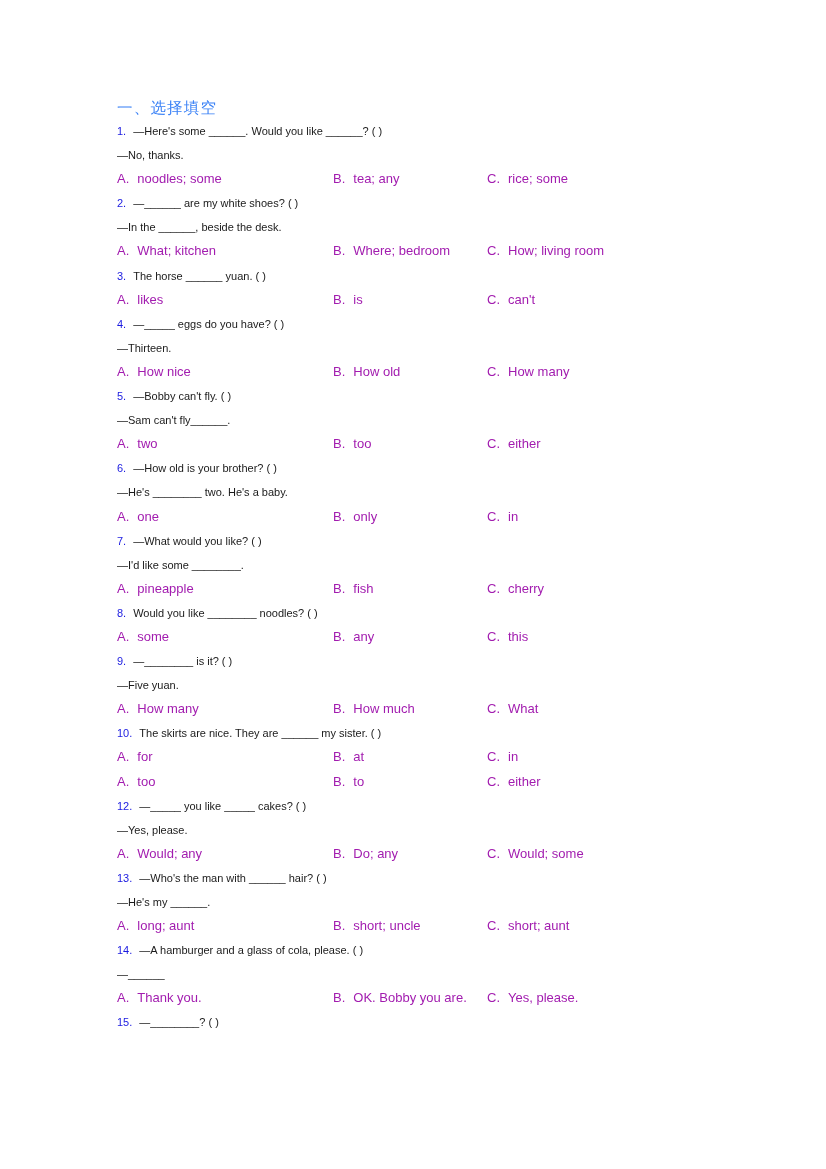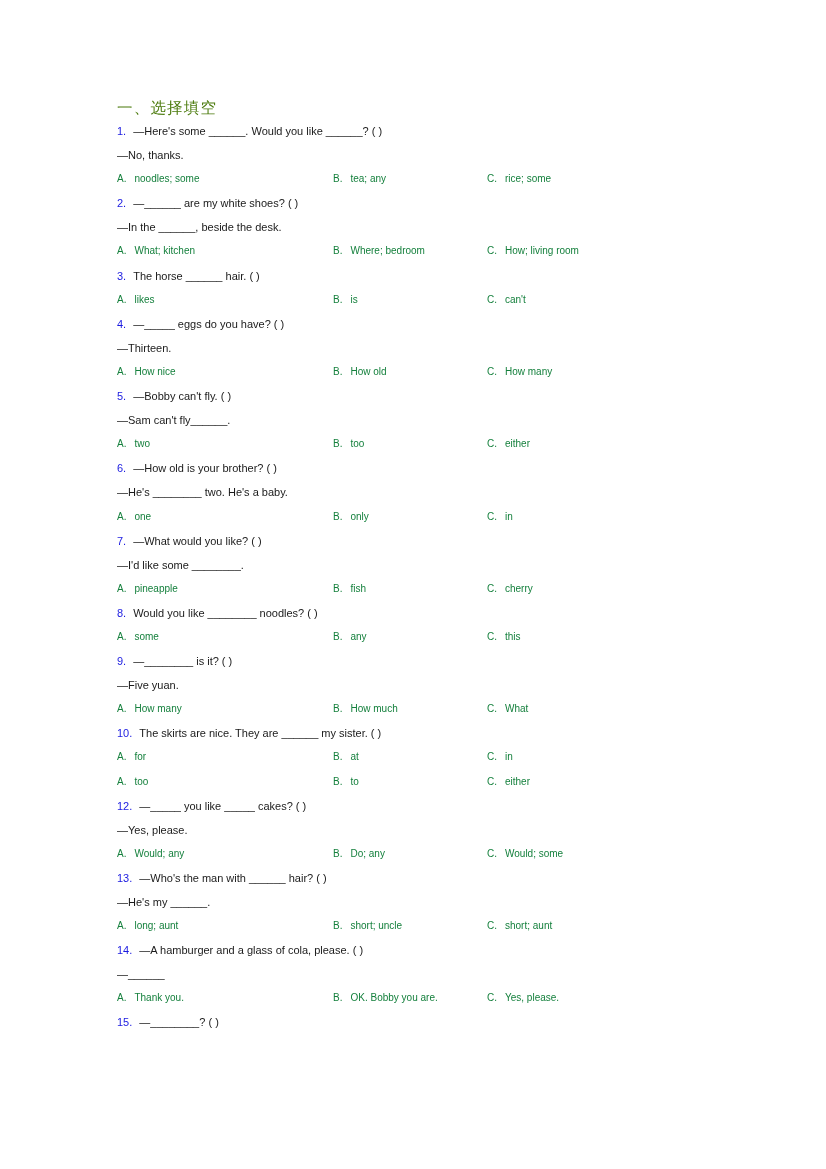--- a/index.html
+++ b/index.html
@@ -31,21 +31,21 @@
     position: absolute;
     left: 117px;
     top: 98px;
     width: 640px;
   }
 
   .section-heading {
     font-family: "Liberation Serif", "DejaVu Serif", serif;
     font-size: 15.5px;
     line-height: 19px;
-    color: #4d7c0f;
+    color: #3b82f6;
     letter-spacing: 1.2px;
     white-space: nowrap;
     margin: 0 0 2px 0;
     font-weight: 400;
   }
 
   .line {
     font-size: 11px;
     line-height: 24.1px;
     height: 24.1px;
@@ -58,26 +58,26 @@
     color: #1a1ae0;
   }
 
   .qnum-gap {
     display: inline-block;
     width: 7px;
   }
 
   
   .opts {
-    font-size: 10px;
+    font-size: 13px;
     line-height: 24.1px;
     height: 24.1px;
     white-space: nowrap;
     position: relative;
-    color: #15803d;
+    color: #a21caf;
   }
   .opt {
     position: absolute;
     top: 0;
     white-space: nowrap;
   }
   .opt-a { left: 0px; }
   .opt-b { left: 201px; margin-left: 15px; }
   .opt-c { left: 370px; }
   .opt-letter {
@@ -113,21 +113,21 @@
       <span class="qnum">2.</span><span class="qnum-gap"></span><span>—______ are my white shoes? (    )</span>
     </div>
     <div class="line">—In the ______, beside the desk.</div>
     <div class="opts">
       <span class="opt opt-a"><span class="opt-letter">A.</span><span class="opt-gap"></span><span>What; kitchen</span></span>
       <span class="opt opt-b"><span class="opt-letter">B.</span><span class="opt-gap"></span><span>Where; bedroom</span></span>
       <span class="opt opt-c"><span class="opt-letter">C.</span><span class="opt-gap"></span><span>How; living room</span></span>
     </div>
 
     <div class="line">
-      <span class="qnum">3.</span><span class="qnum-gap"></span><span>The horse ______ hair. (  )</span>
+      <span class="qnum">3.</span><span class="qnum-gap"></span><span>The horse ______ yuan. (  )</span>
     </div>
     <div class="opts">
       <span class="opt opt-a"><span class="opt-letter">A.</span><span class="opt-gap"></span><span>likes</span></span>
       <span class="opt opt-b"><span class="opt-letter">B.</span><span class="opt-gap"></span><span>is</span></span>
       <span class="opt opt-c"><span class="opt-letter">C.</span><span class="opt-gap"></span><span>can't</span></span>
     </div>
 
     <div class="line">
       <span class="qnum">4.</span><span class="qnum-gap"></span><span>—_____ eggs do you have? (  )</span>
     </div>

